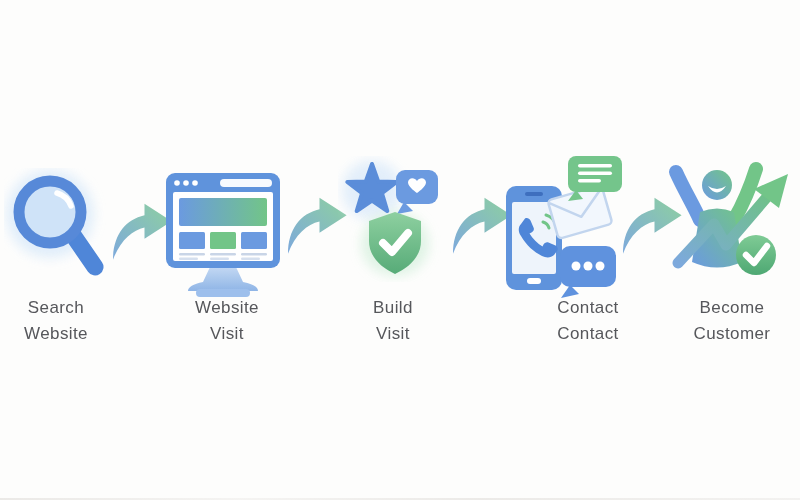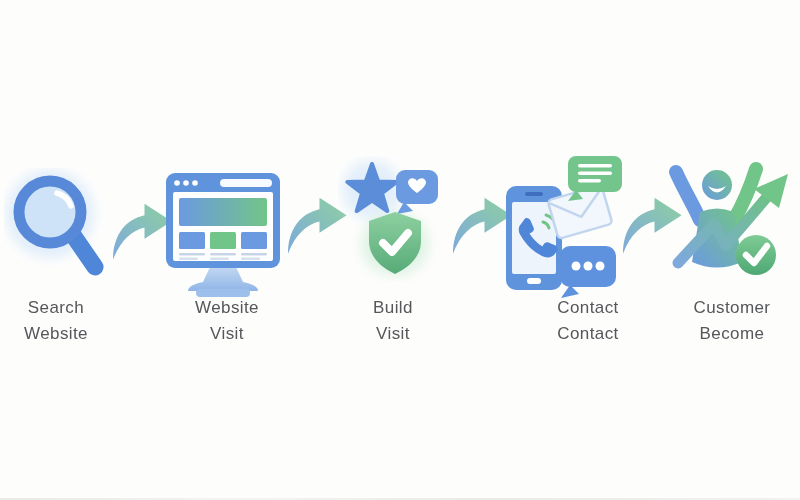--- a/index.html
+++ b/index.html
@@ -202,19 +202,19 @@
       <g>
         <polyline points="28,113 64,74 76,95 117,47" fill="none" stroke="url(#gZig)" stroke-width="11" stroke-linecap="round" stroke-linejoin="round"></polyline>
         <polygon points="138,24 129,58 104,39" fill="#72c588"></polygon>
       </g>
       <g>
         <circle cx="106" cy="105" r="20" fill="url(#gCheck)"></circle>
         <polyline points="96,105 104,113 117,96" fill="none" stroke="#ffffff" stroke-width="6.5" stroke-linecap="round" stroke-linejoin="round"></polyline>
       </g>
     </svg>
     <div class="step-label lbl-become">
+      <div>Become</div>
       <div>Customer</div>
-      <div>Become</div>
     </div>
   </div>
 
   <div class="edge-line"></div>
 </div>
 
 </body></html>

